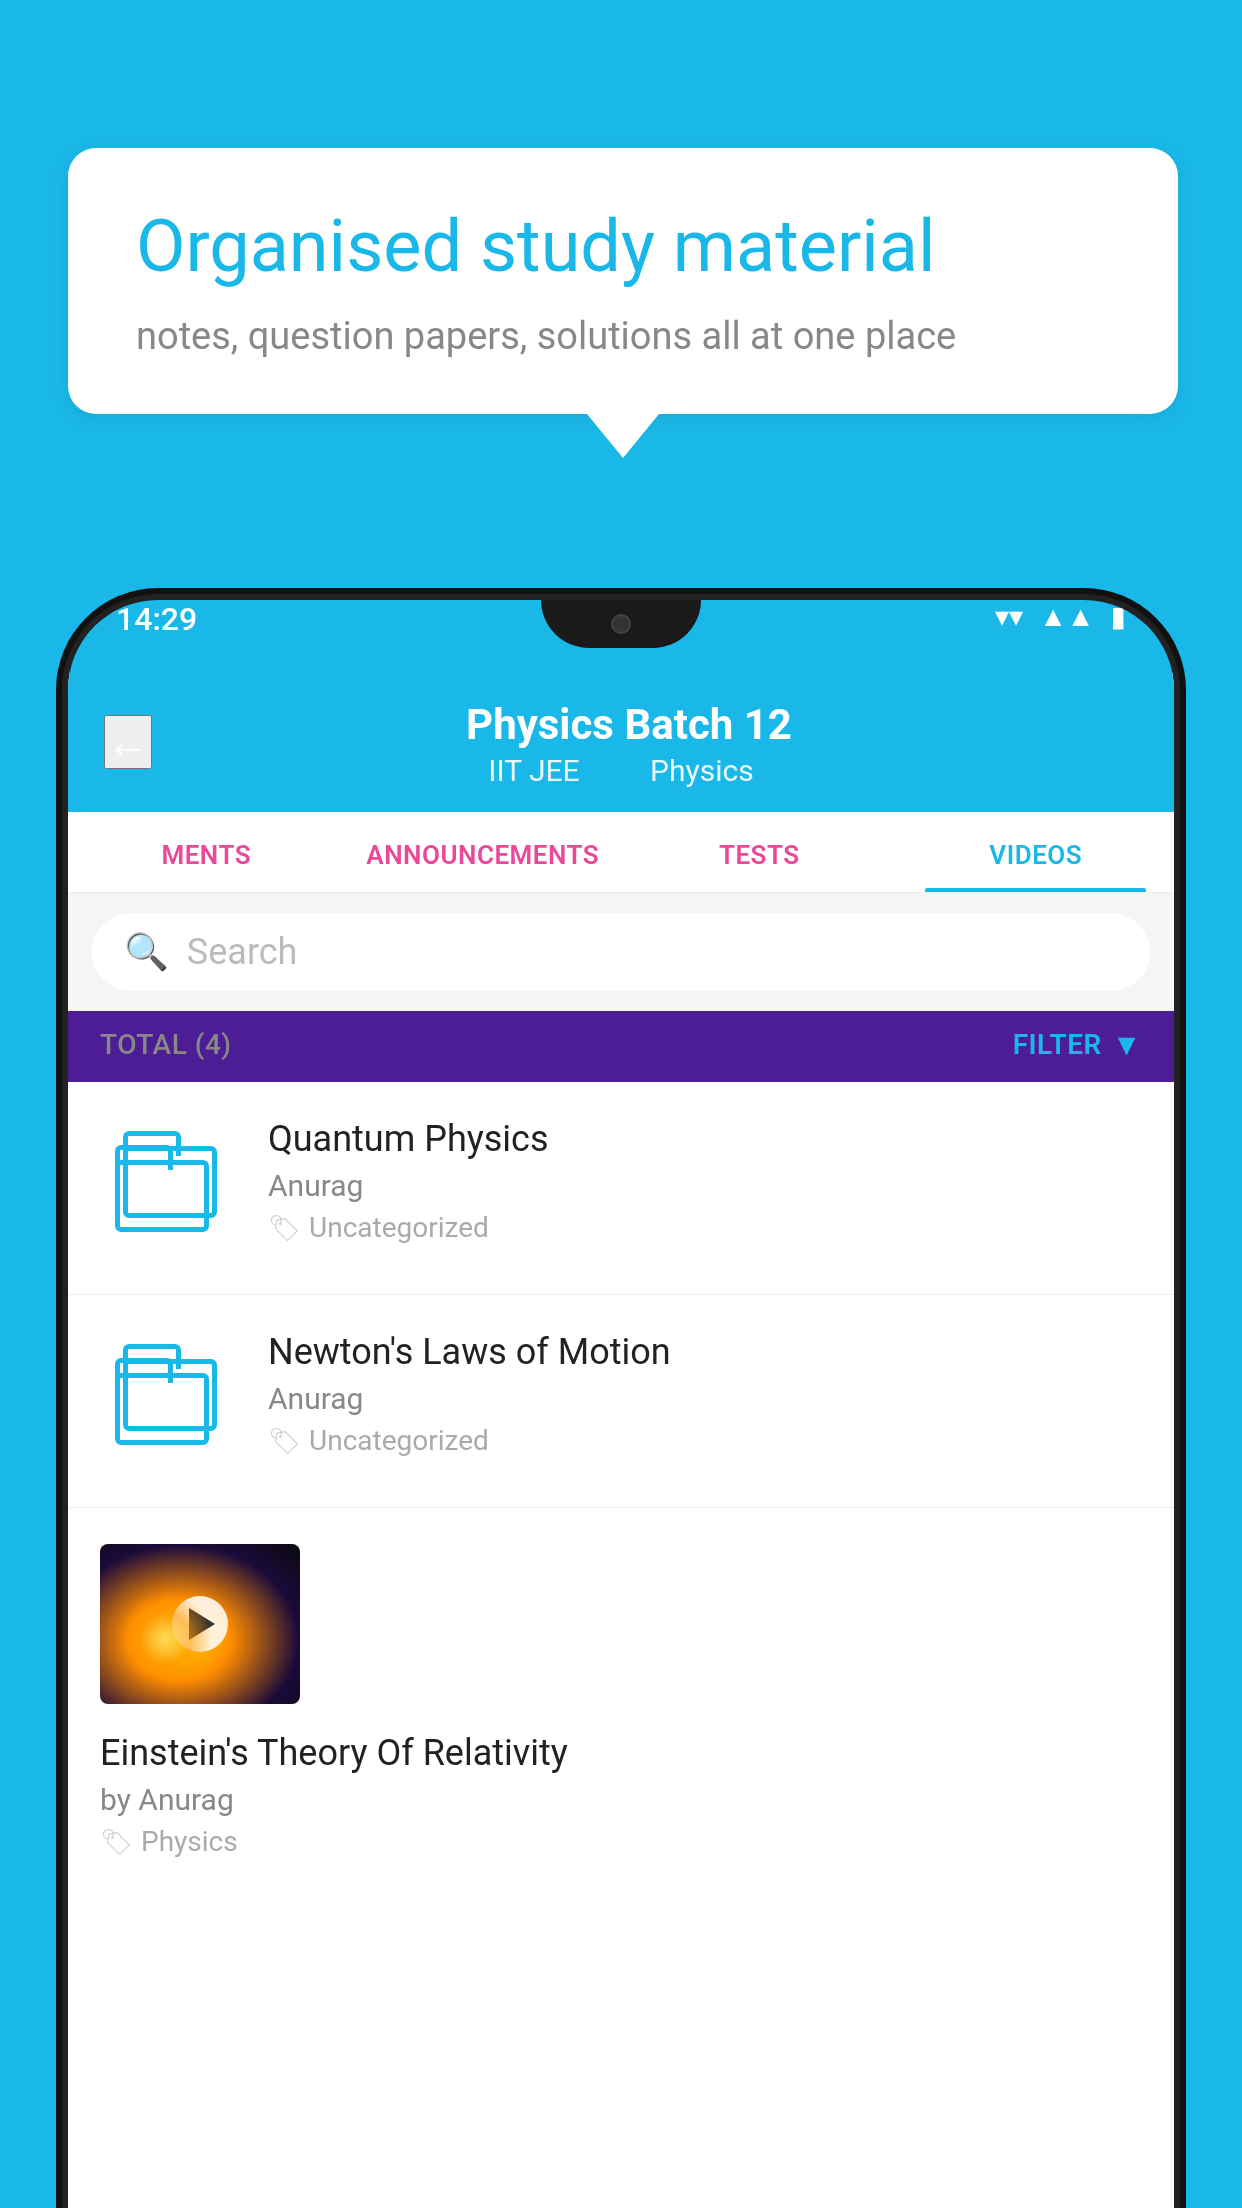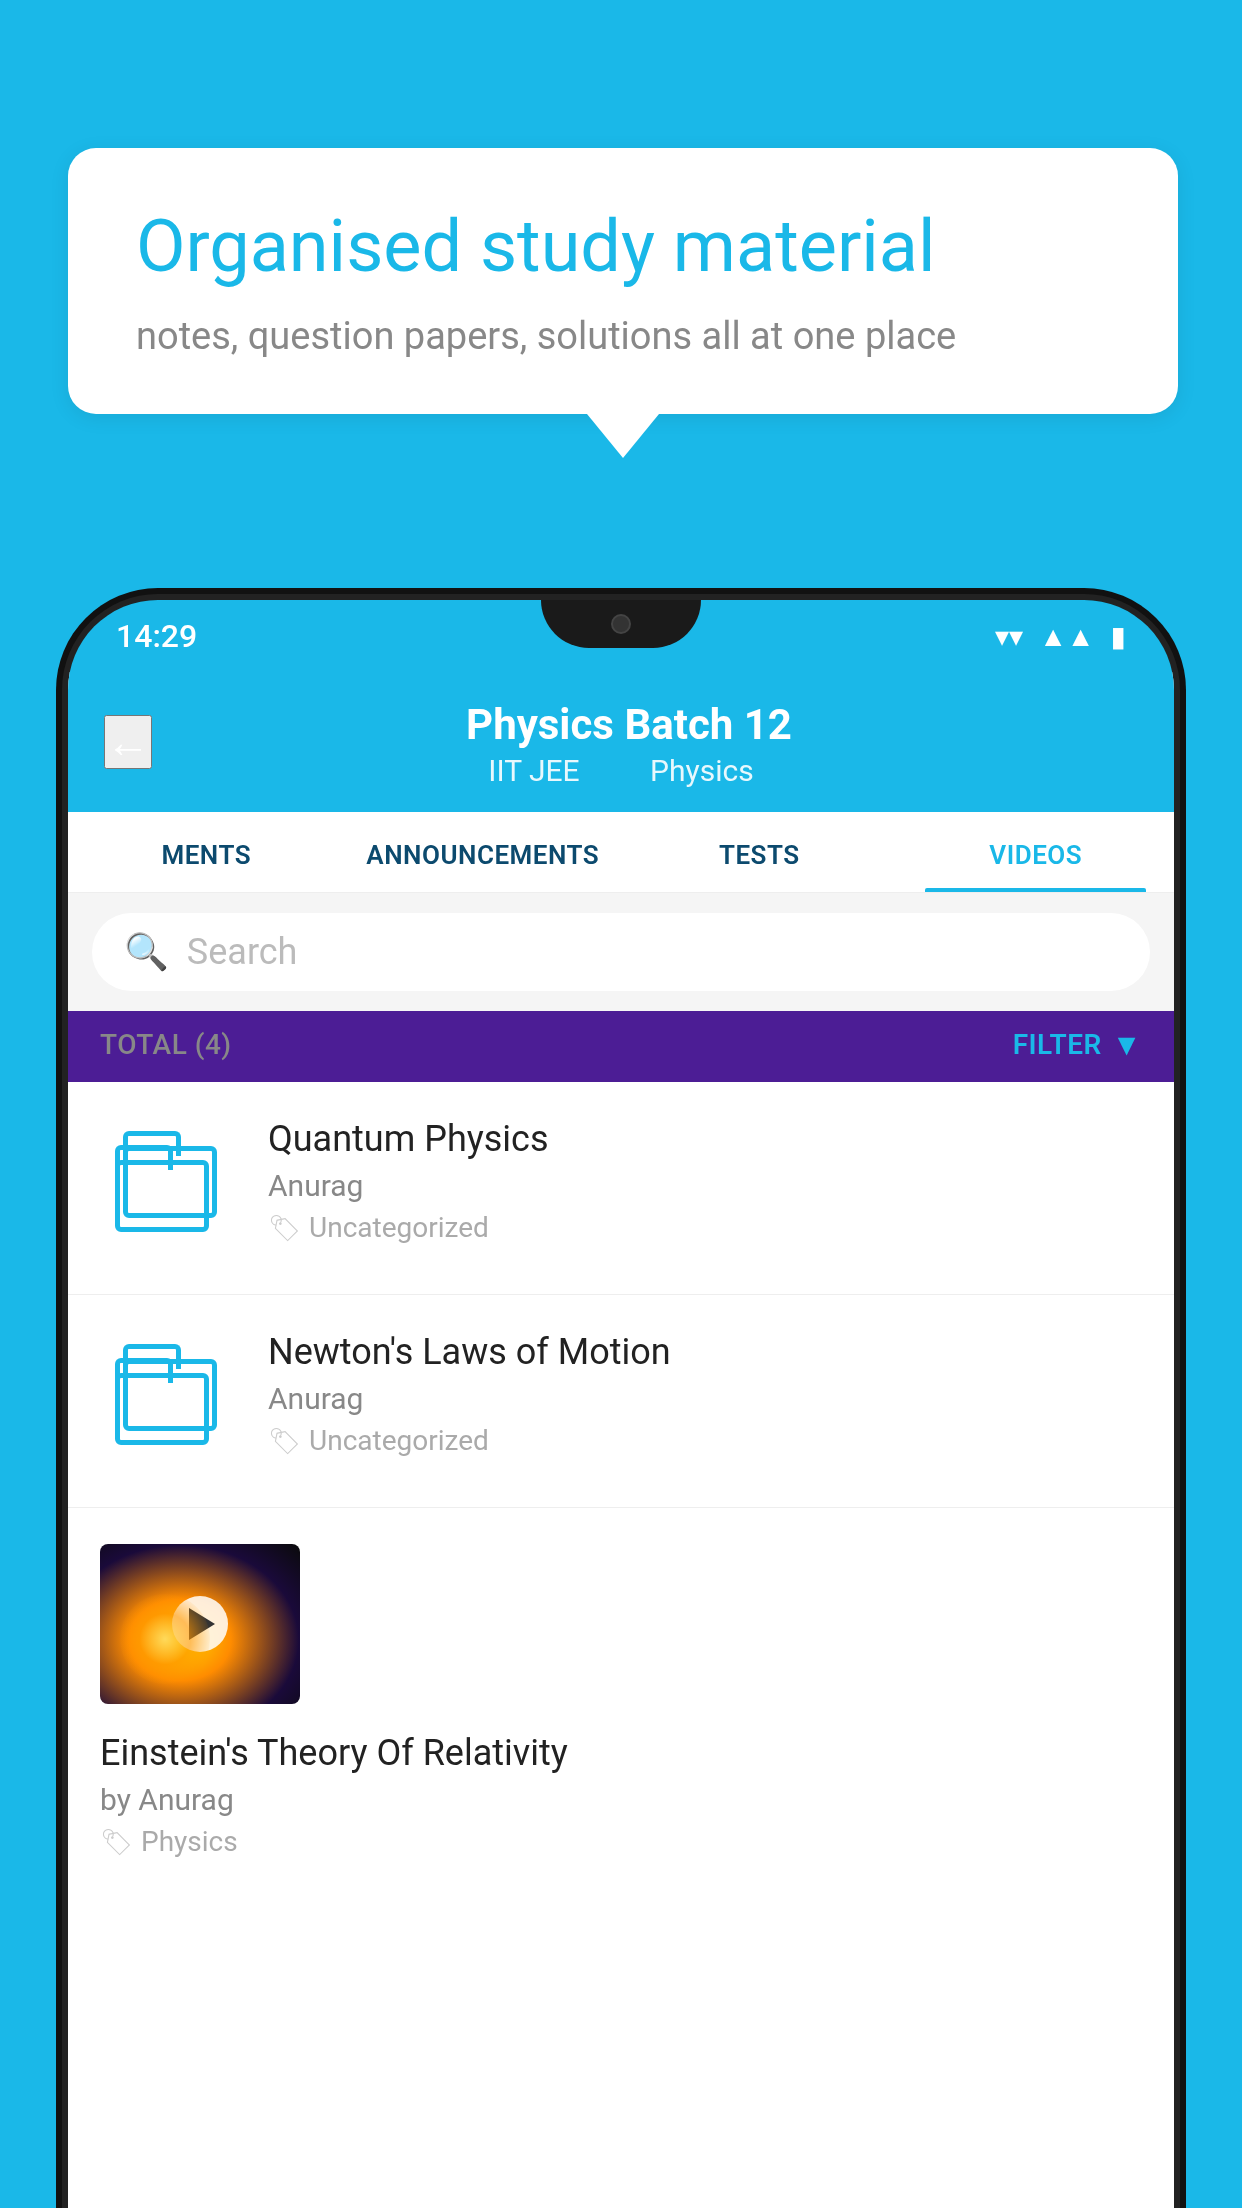--- a/index.html
+++ b/index.html
@@ -63,21 +63,21 @@
       position: relative;
       overflow: hidden;
       box-shadow: 0 0 0 6px #222, 0 0 0 12px #111;
     }
 
     
     .status-bar {
       background: #1ab8e8;
       height: 72px;
       display: flex;
-      align-items: center;
+      align-items: flex-start;
       justify-content: space-between;
       padding: 0 48px;
       position: relative;
     }
     .status-bar-time {
       color: white;
       font-size: 32px;
       font-weight: 500;
     }
     .status-bar-icons {
@@ -156,21 +156,21 @@
       display: flex;
       border-bottom: 1px solid #eee;
       overflow: hidden;
     }
     .tab {
       flex: 1;
       text-align: center;
       padding: 28px 8px 22px;
       font-size: 26px;
       font-weight: 600;
-      color: #0c4a6e;
+      color: #ec4899;
       letter-spacing: 0.5px;
       text-transform: uppercase;
       position: relative;
       white-space: nowrap;
     }
     .tab.active {
       color: #1ab8e8;
     }
     .tab.active::after {
       content: '';

